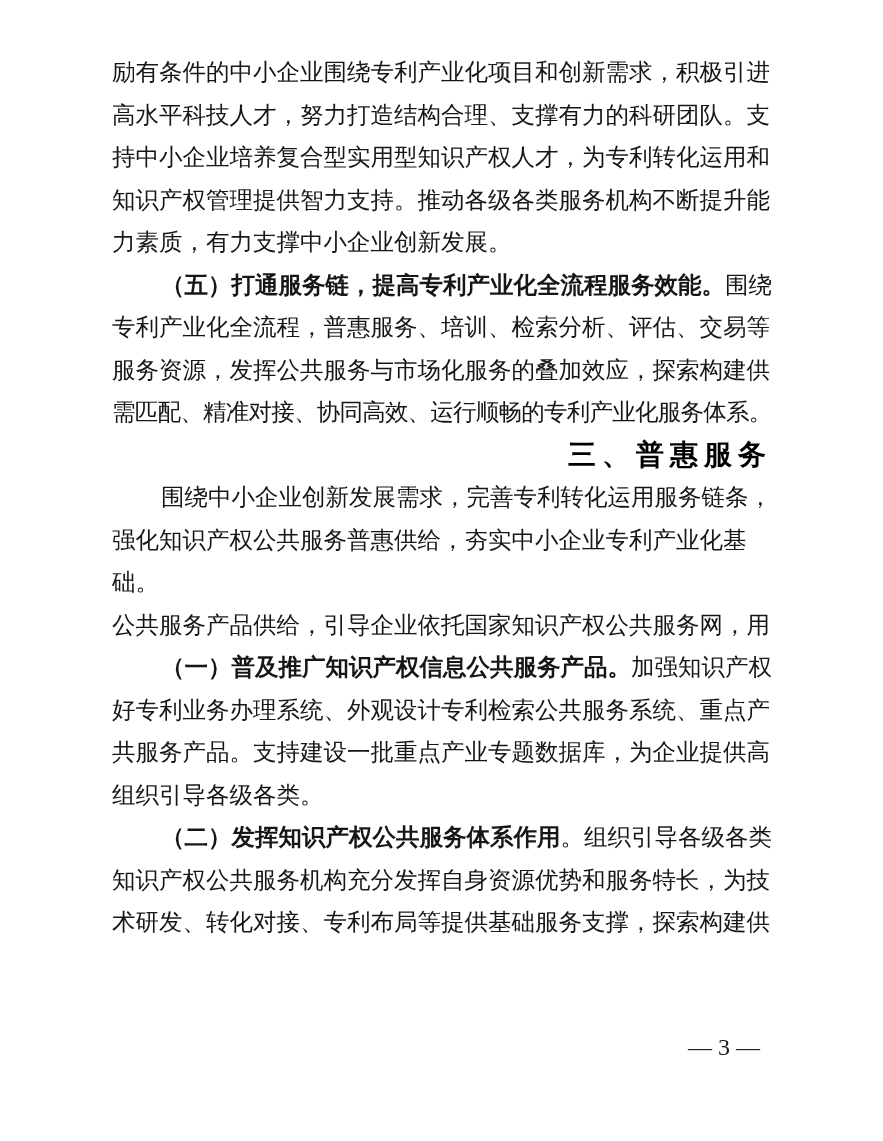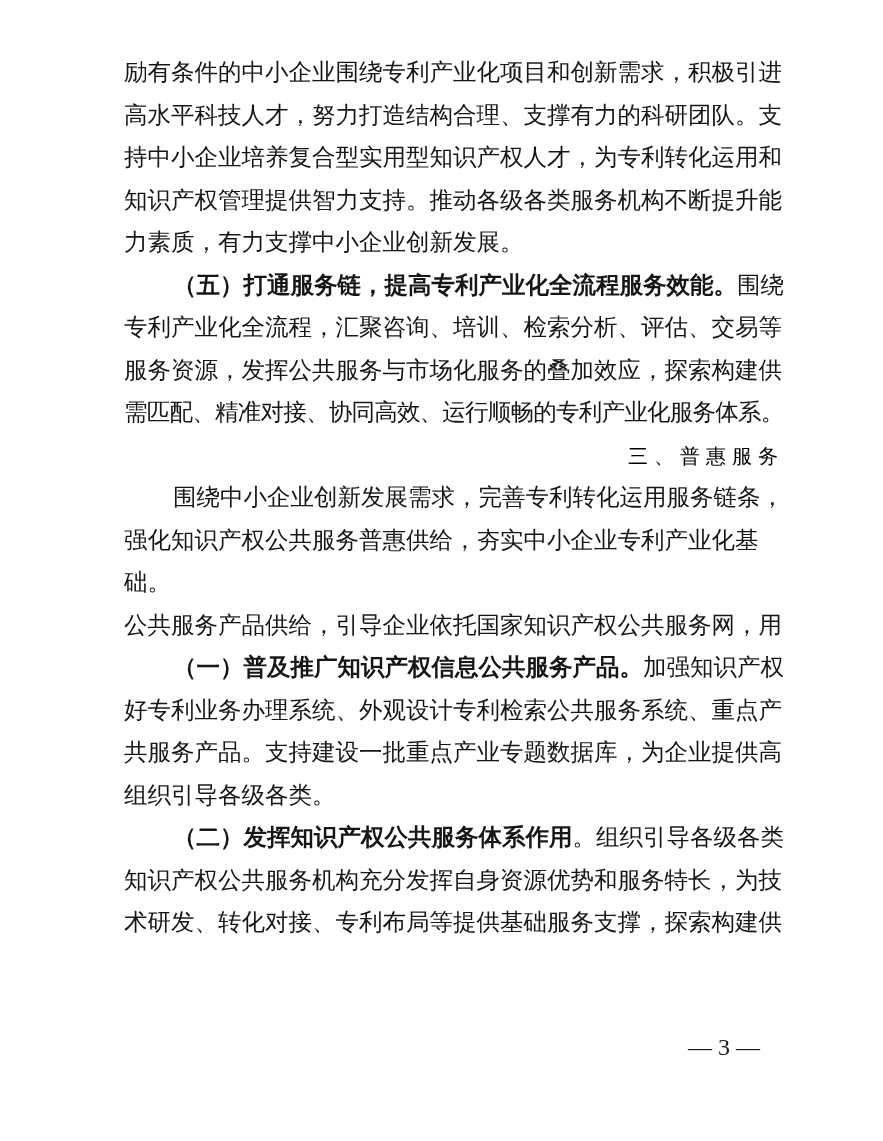--- a/index.html
+++ b/index.html
@@ -7,38 +7,38 @@
     position: relative;
     width: 883px;
     height: 1141px;
     background: #ffffff;
     overflow: hidden;
     font-family: "Liberation Serif", "DejaVu Serif", serif;
     color: #161616;
   }
   .text-block {
     position: absolute;
-    left: 124px;
+    left: 112px;
     top: 51px;
     width: 660px;
   }
   .line {
     height: 42.5px;
     line-height: 42.5px;
     font-size: 23.5px;
     white-space: nowrap;
     letter-spacing: 0;
   }
   .line.indent { padding-left: 47px; text-align: right; }
   .bold { font-weight: bold; }
   .heading-line { }
   .heading {
     font-family: "Liberation Sans", "DejaVu Sans", sans-serif;
-    font-weight: normal;
-    font-size: 20px;
+    font-weight: bold;
+    font-size: 28px;
     letter-spacing: 6px;
     color: #000000;
   }
   .page-number {
     position: absolute;
     left: 668px;
     top: 1032px;
     width: 112px;
     text-align: center;
     font-size: 24px;
@@ -51,21 +51,21 @@
 <body>
 
 <div class="page">
   <div class="text-block" id="text-block">
       <div class="line"><span class="">励有条件的中小企业围绕专利产业化项目和创新需求，积极引进</span></div>
       <div class="line"><span class="">高水平科技人才，努力打造结构合理、支撑有力的科研团队。支</span></div>
       <div class="line"><span class="">持中小企业培养复合型实用型知识产权人才，为专利转化运用和</span></div>
       <div class="line"><span class="">知识产权管理提供智力支持。推动各级各类服务机构不断提升能</span></div>
       <div class="line"><span class="">力素质，有力支撑中小企业创新发展。</span></div>
       <div class="line indent"><span class="bold">（五）打通服务链，提高专利产业化全流程服务效能。</span><span class="">围绕</span></div>
-      <div class="line"><span class="">专利产业化全流程，汇聚咨询、培训、检索分析、评估、交易等</span></div>
+      <div class="line"><span class="">专利产业化全流程，普惠服务、培训、检索分析、评估、交易等</span></div>
       <div class="line"><span class="">服务资源，发挥公共服务与市场化服务的叠加效应，探索构建供</span></div>
       <div class="line" style="letter-spacing: -0.76px;"><span class="">需匹配、精准对接、协同高效、运行顺畅的专利产业化服务体系。</span></div>
       <div class="line indent heading-line"><span class="bold heading">三、普惠服务</span></div>
       <div class="line indent"><span class="">围绕中小企业创新发展需求，完善专利转化运用服务链条，</span></div>
       <div class="line"><span class="">强化知识产权公共服务普惠供给，夯实中小企业专利产业化基</span></div>
       <div class="line"><span class="">础。</span></div>
       <div class="line"><span class="">公共服务产品供给，引导企业依托国家知识产权公共服务网，用</span></div>
       <div class="line indent"><span class="bold">（一）普及推广知识产权信息公共服务产品。</span><span class="">加强知识产权</span></div>
       <div class="line"><span class="">好专利业务办理系统、外观设计专利检索公共服务系统、重点产</span></div>
       <div class="line"><span class="">共服务产品。支持建设一批重点产业专题数据库，为企业提供高</span></div>

